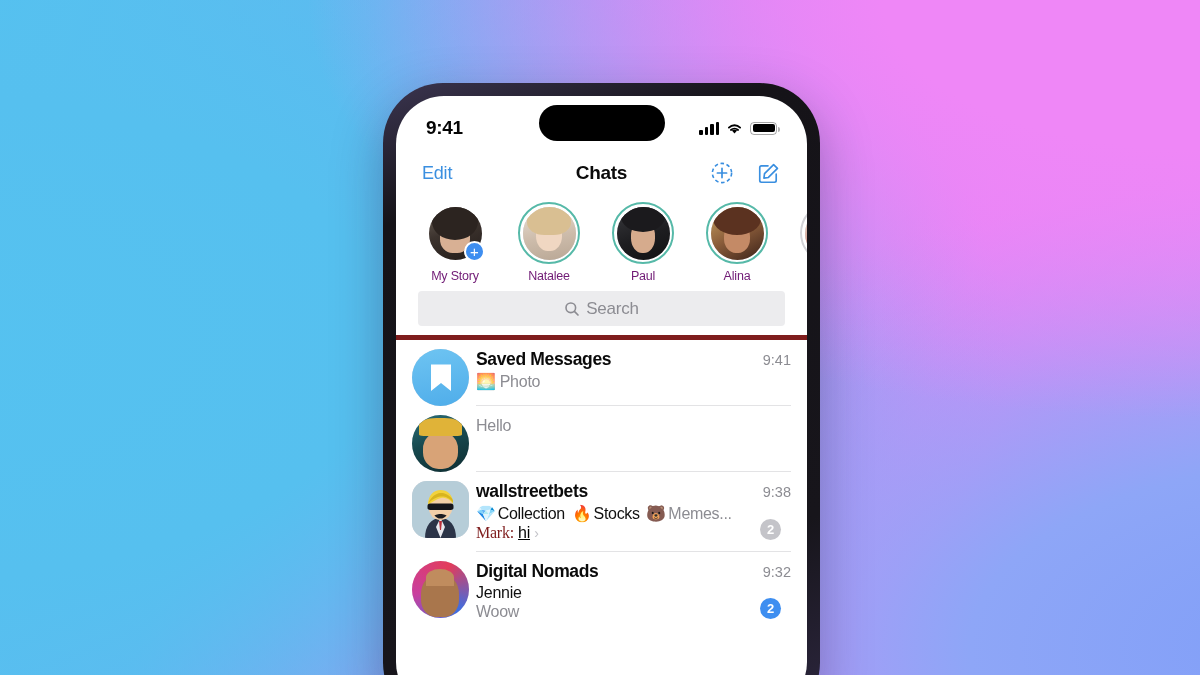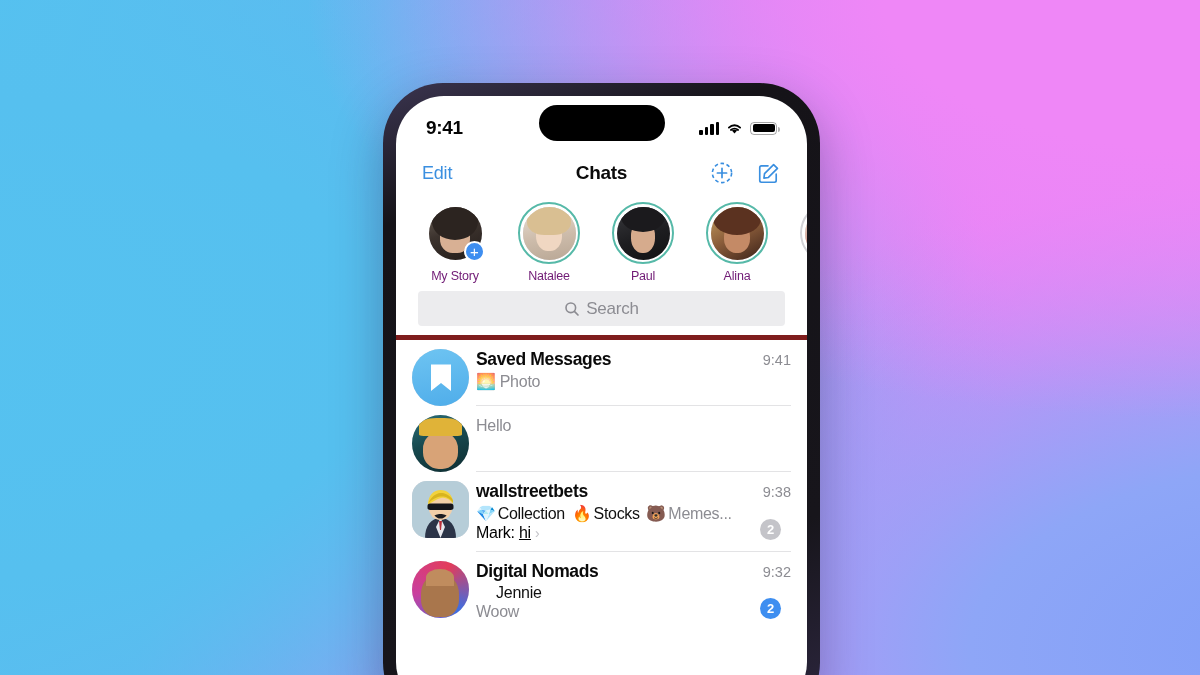--- a/index.html
+++ b/index.html
@@ -142,26 +142,26 @@
   }
   .row-meta {
     margin-left: auto; padding-left: 8px; display: flex; align-items: center; gap: 5px;
     font-size: 14.5px; color: #8c8c92; white-space: nowrap;
   }
   .row-sub {
     font-size: 16px; color: #8c8c92; letter-spacing: -0.25px;
     margin-top: 2px; white-space: nowrap; overflow: hidden; text-overflow: ellipsis;
     display: flex; align-items: center; gap: 4px;
   }
-  .row-sub.dark { color: #101010; margin-left: 20px; }
+  .row-sub.dark { color: #101010; }
   .row-sub2 { font-size: 16px; color: #8c8c92; margin-top: 1px; letter-spacing:-0.25px; }
   .topics { display: flex; align-items: center; gap: 7px; font-size: 16px; letter-spacing:-0.3px; }
   .topics .t { display: flex; align-items: center; gap: 2px; color: #101010; }
   .topics .t.muted { color: #8c8c92; }
-  .sender { color: #000000; }
+  .sender { color: #7f1d1d; font-family: Liberation Serif, serif; }
   .snippet { color: #000000; text-decoration: underline; }
   .chev { color: #c3c3c8; font-size: 14px; }
   .badge {
     position: absolute; right: 10px; bottom: 11px;
     min-width: 21px; height: 21px; border-radius: 11px;
     display: flex; align-items: center; justify-content: center;
     font-size: 13px; font-weight: 600; color: #fff; padding: 0 6px;
   }
   .badge.blue { background: #3e8ef0; }
   .badge.gray { background: #c4c4c9; }

